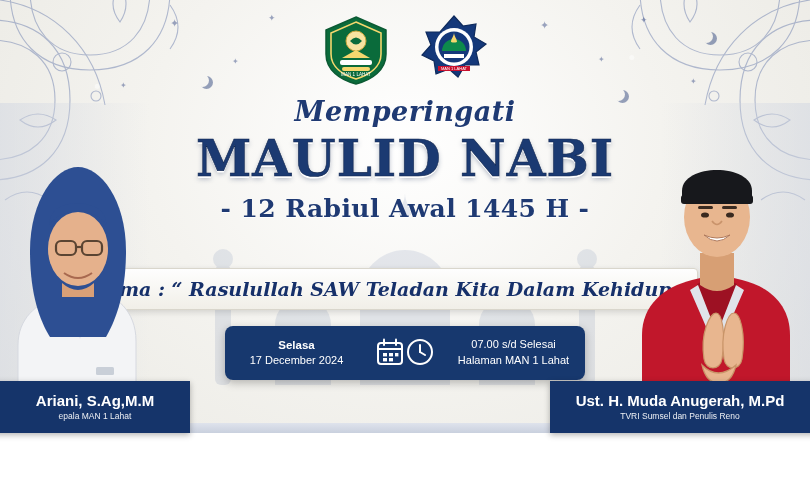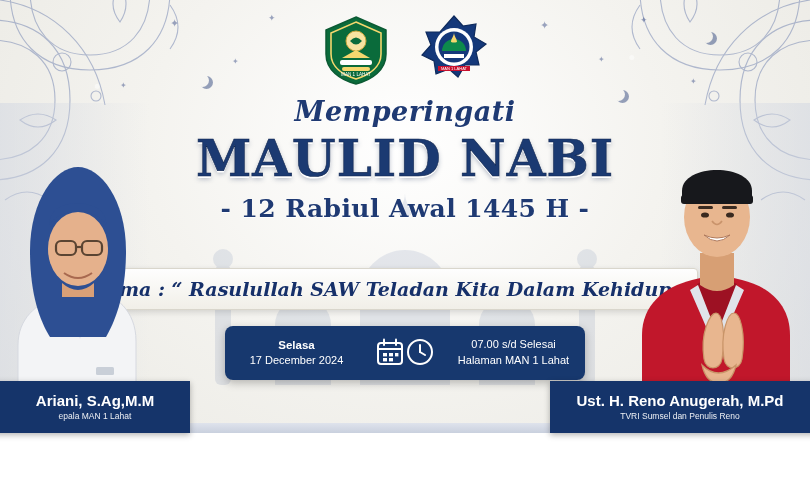--- a/index.html
+++ b/index.html
@@ -466,17 +466,17 @@
 
   <div class="bottom-band"></div>
   <div class="bottom-strip"></div>
 
   <div class="name-bar left">
     <div class="person-name">Ariani, S.Ag,M.M</div>
     <div class="person-role">epala MAN 1 Lahat</div>
   </div>
 
   <div class="name-bar right">
-    <div class="person-name">Ust. H. Reno Anugerah, M.Pd</div>
+    <div class="person-name">Ust. H. Muda Anugerah, M.Pd</div>
     <div class="person-role">TVRI Sumsel dan Penulis Reno</div>
   </div>
 
 </div>
 
 </body></html>

